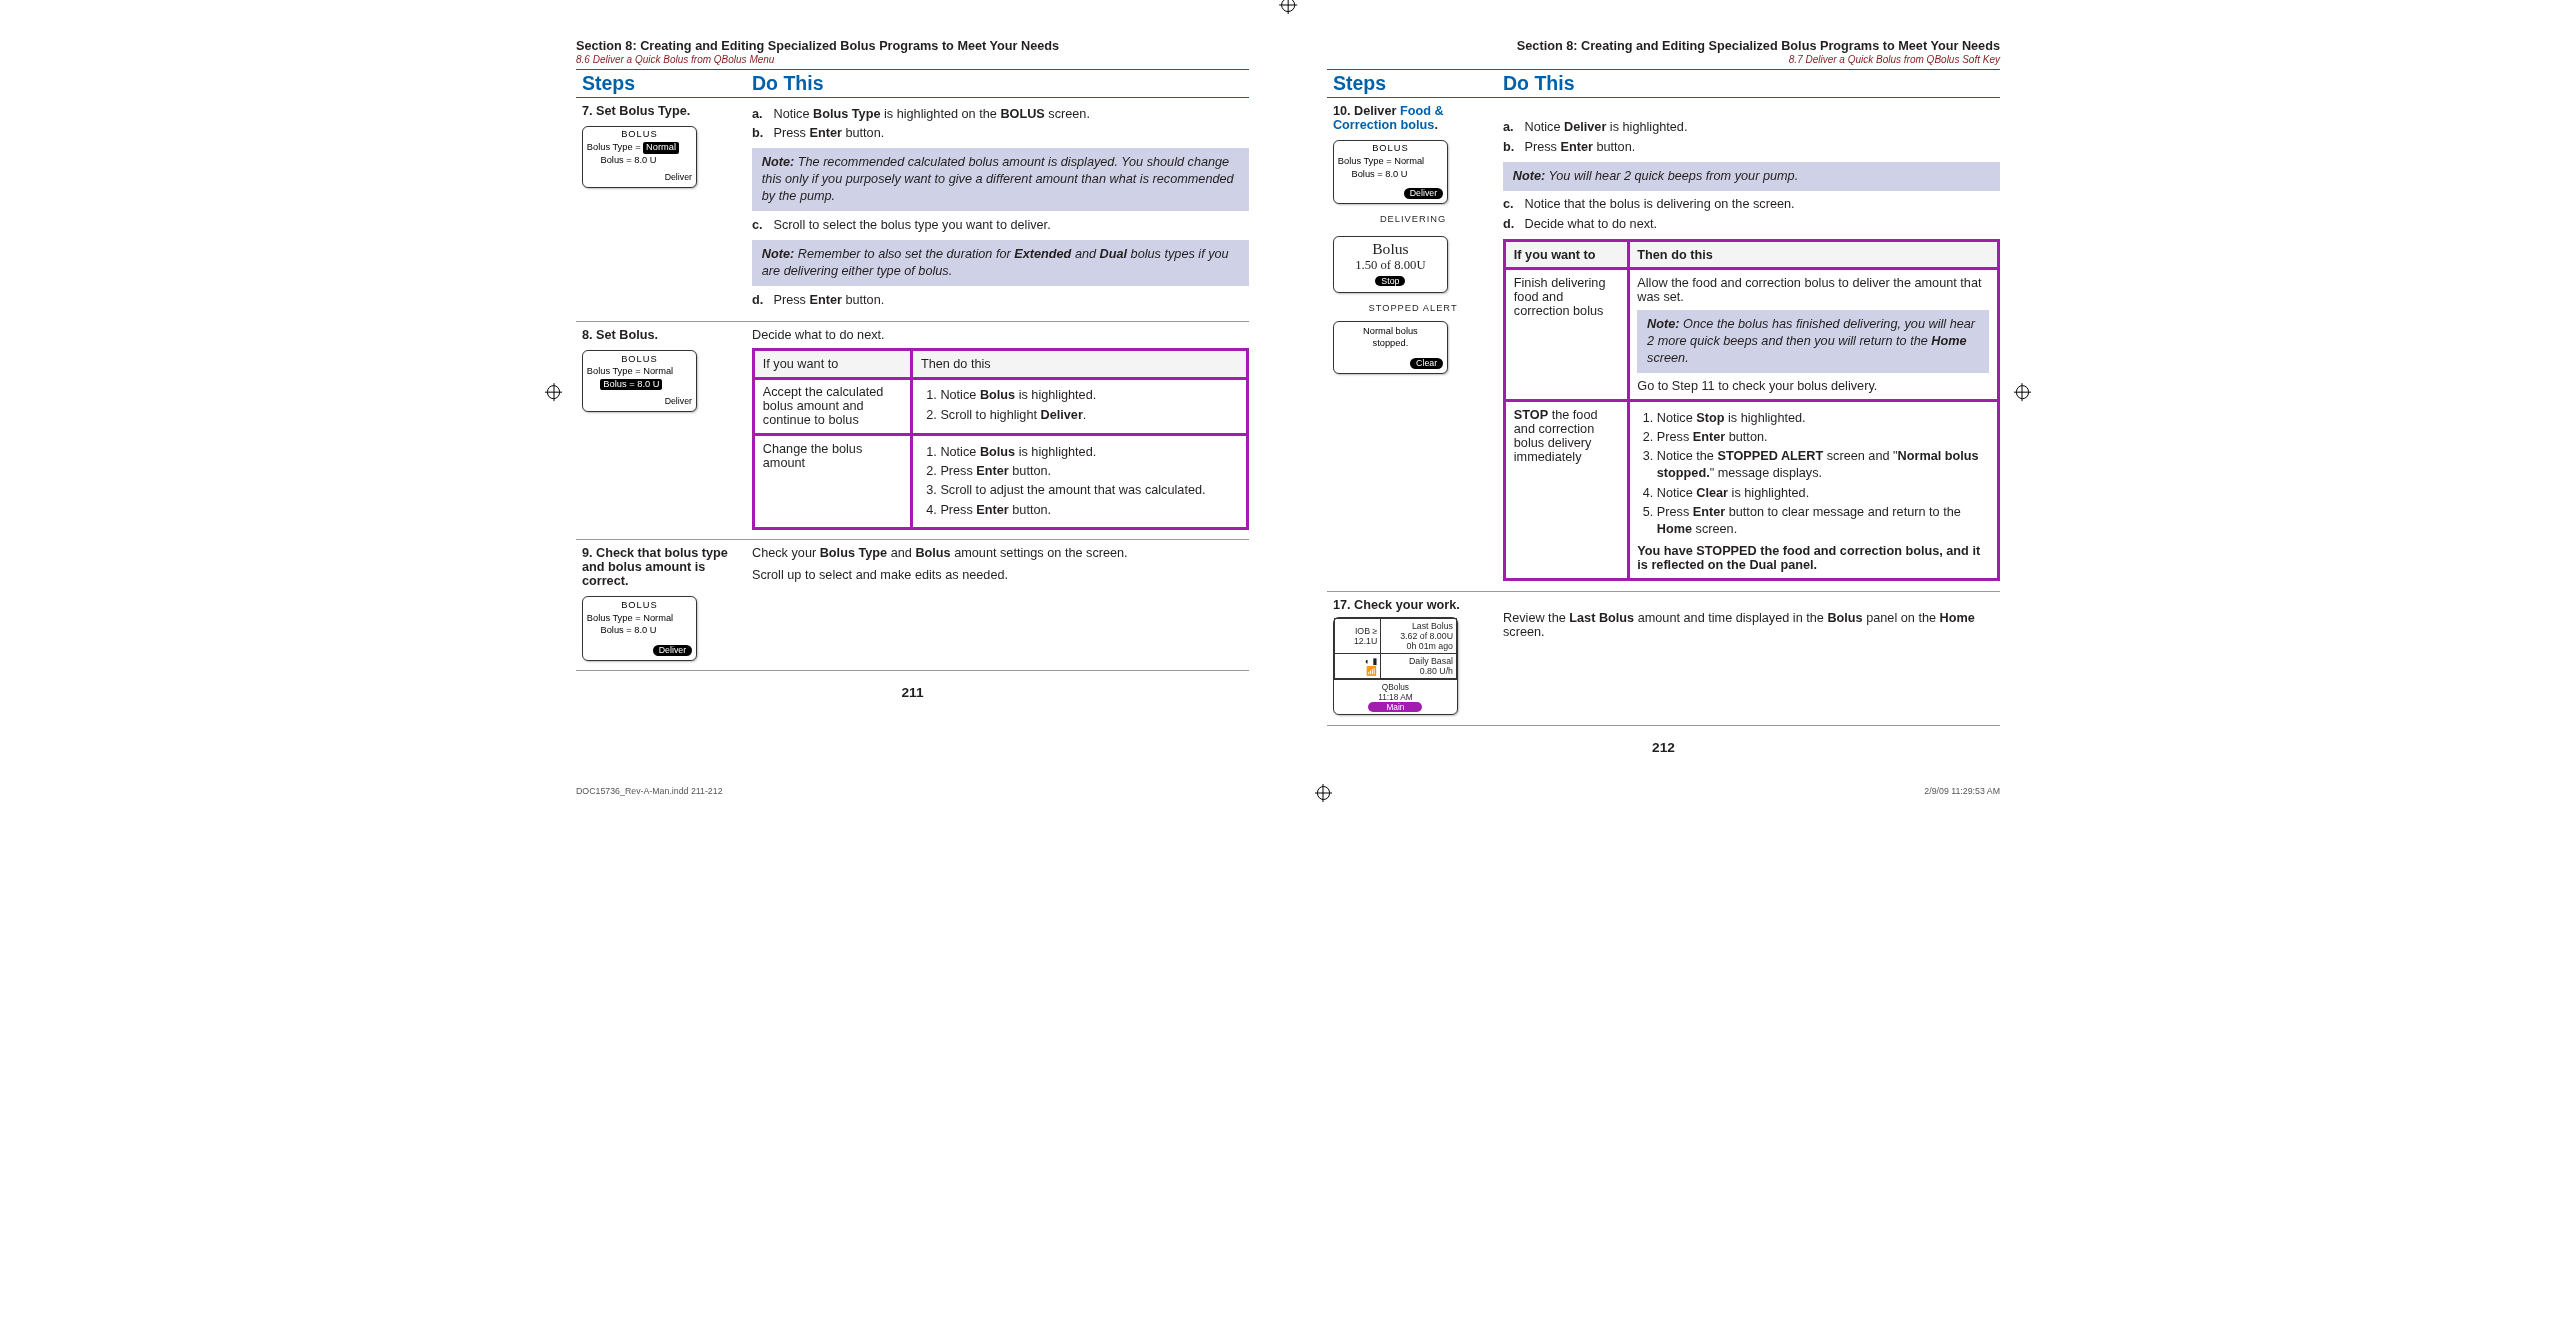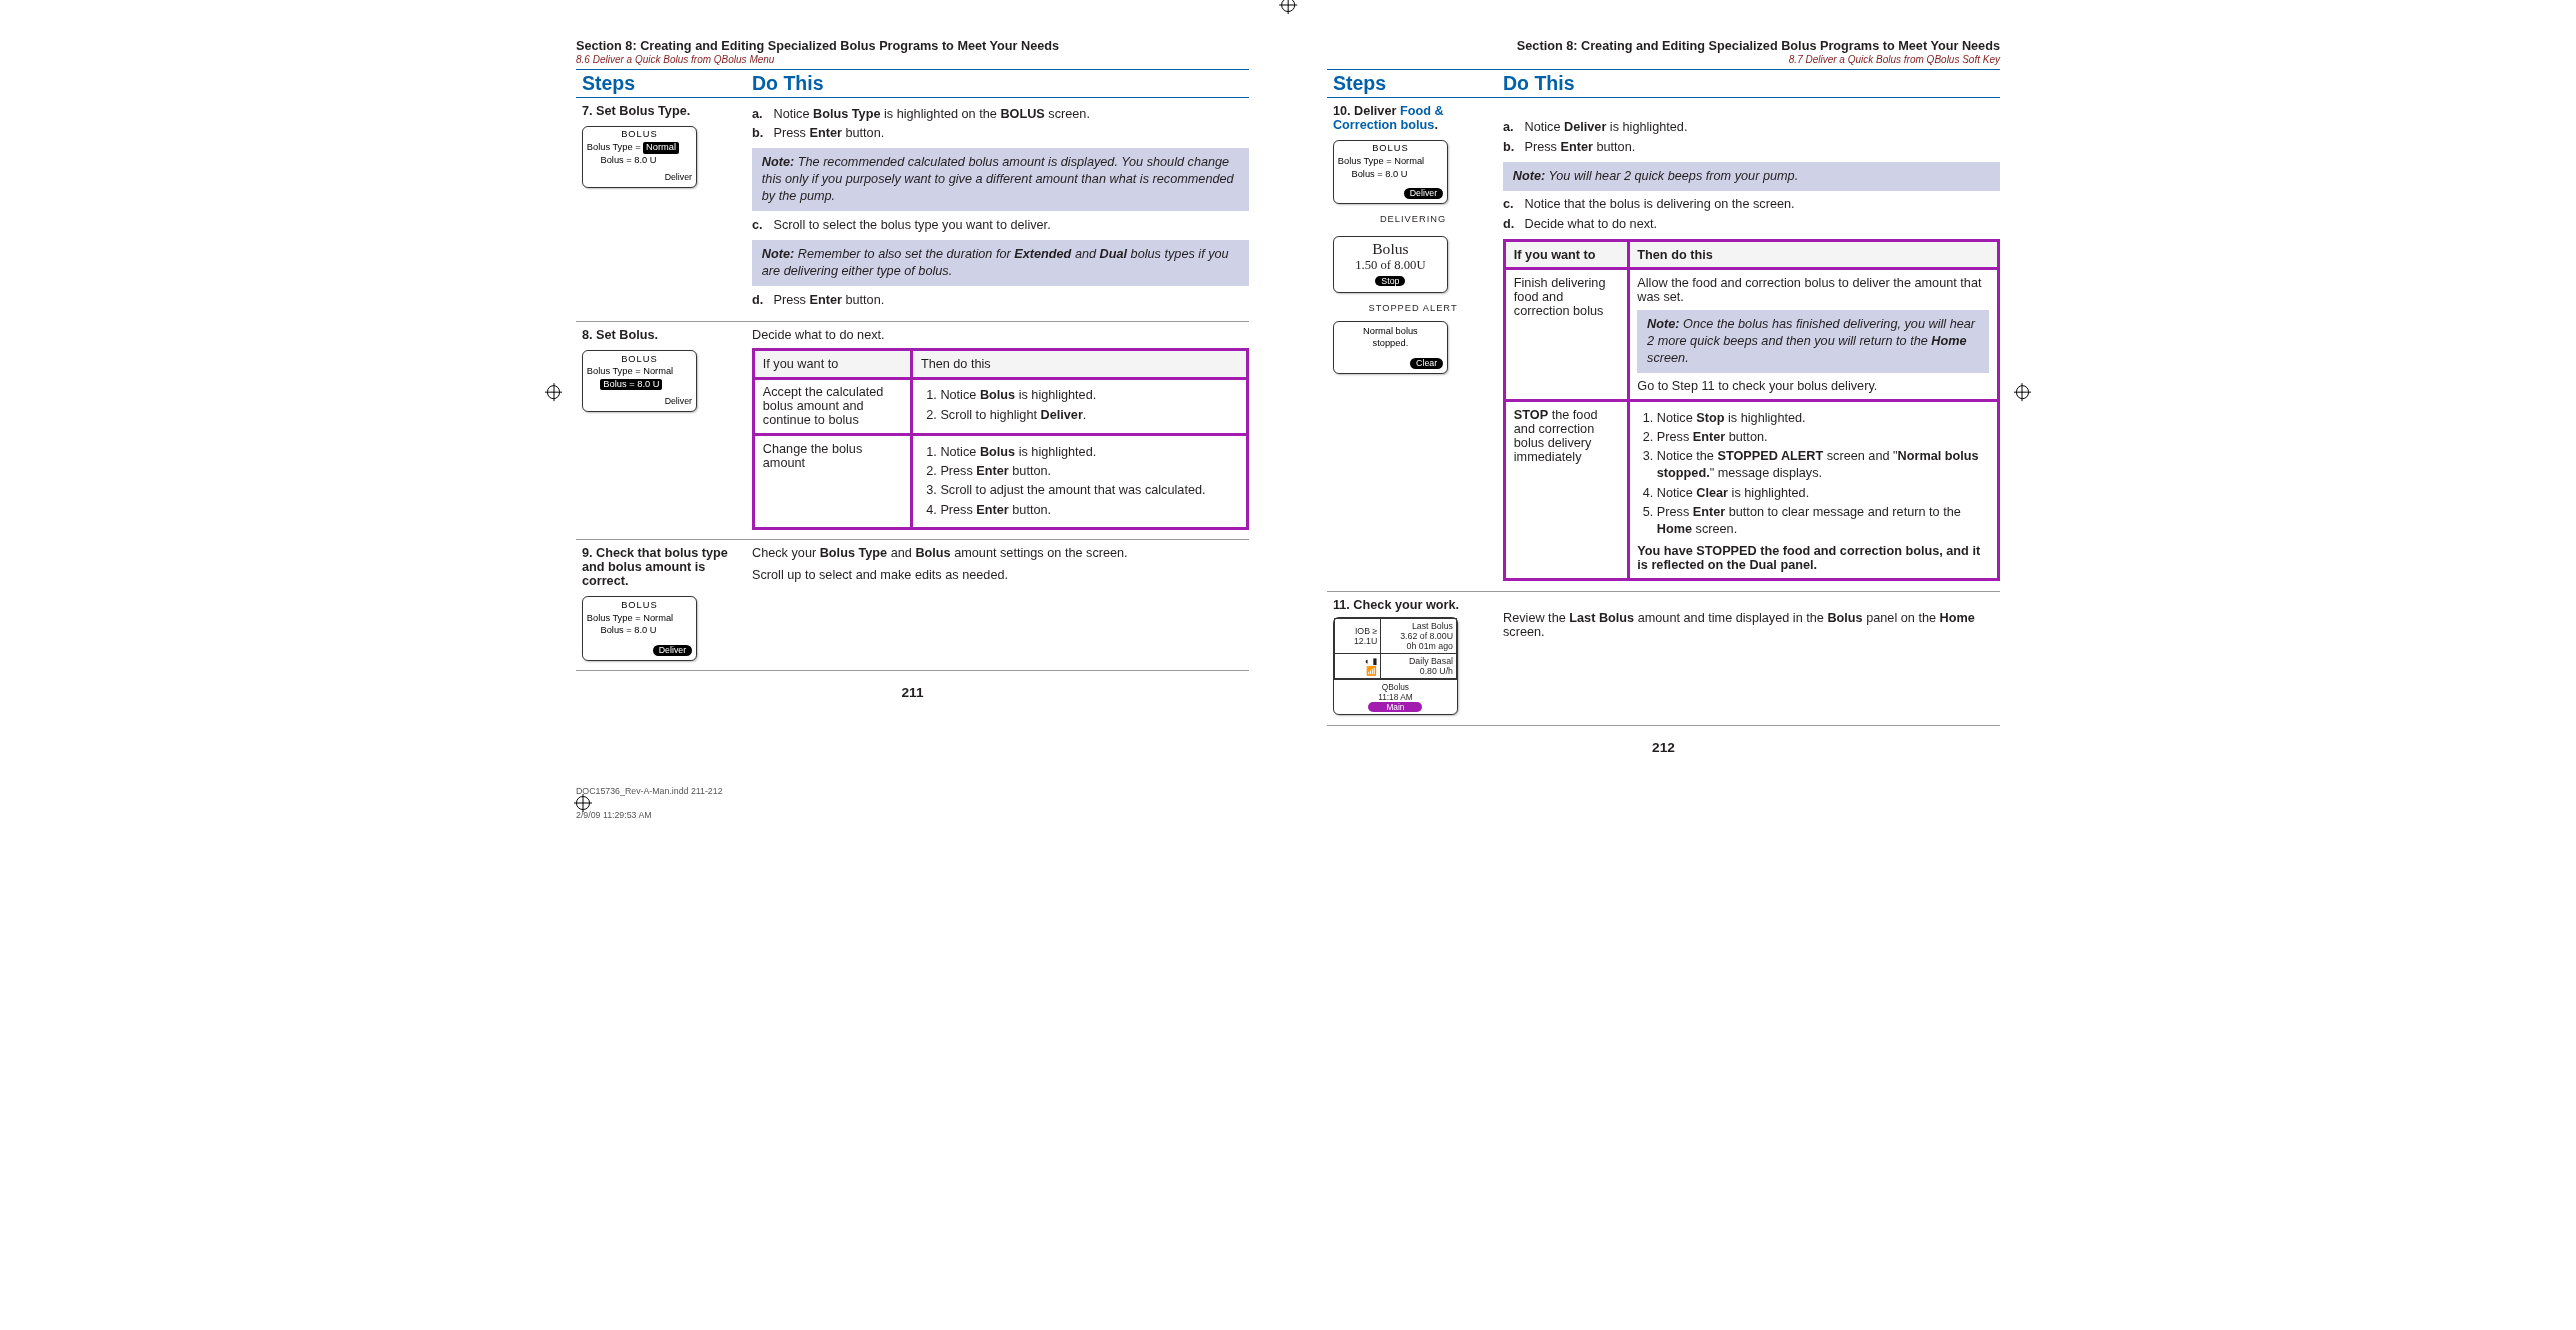--- a/index.html
+++ b/index.html
@@ -159,21 +159,21 @@
     font-family: Arial, sans-serif;
     font-size: 8.8px;
   }
   .home-screen table { width: 100%; border-collapse: collapse; }
   .home-screen td { border: 1px solid #333; padding: 2px 2.9px; text-align: right; }
   .home-screen .ft { font-size: 8.3px; padding: 2px 2.9px; border-top: 1px solid #333; flex-direction: column; }
   .page-num { text-align: center; font-weight: 700; font-size: 13.7px; margin-top: 13.7px; }
   .print-footer {
     display: flex; justify-content: space-between;
     font-size: 8.8px; color: #555; padding: 2px 39px 5.9px 39px;
-    max-width: 1502px; margin: 0 auto; flex-direction: column;
+    max-width: 1502px; margin: 0 auto;
   }
   .reg-mark {
     position: absolute; width: 13.7px; height: 13.7px; border: 1px solid #000;
     border-radius: 50%;
   }
   .reg-mark::before, .reg-mark::after {
     content:""; position:absolute; background:#000;
   }
   .reg-mark::before { left:50%; top:-2.9px; bottom:-2.9px; width:1px; transform:translateX(-0.5px); }
   .reg-mark::after { top:50%; left:-2.9px; right:-2.9px; height:1px; transform:translateY(-0.5px); }
@@ -398,21 +398,21 @@
               <div style="margin-top:5.9px"><b>You have STOPPED the food and correction bolus, and it is reflected on the Dual panel.</b></div>
             </td>
           </tr>
         </tbody>
           </table>
       </div>
     </div>
 
     <div class="step-row">
       <div class="step-left">
-        <span class="num">11.</span>
+        <span class="num">17.</span>
         <span class="title">Check your work.</span>
         <div class="home-screen">
           <table>
             <tbody>
                 <tr>
               <td style="width:38%">
                 <div>IOB ≥</div>
                 <div>12.1U</div>
               </td>
               <td>

